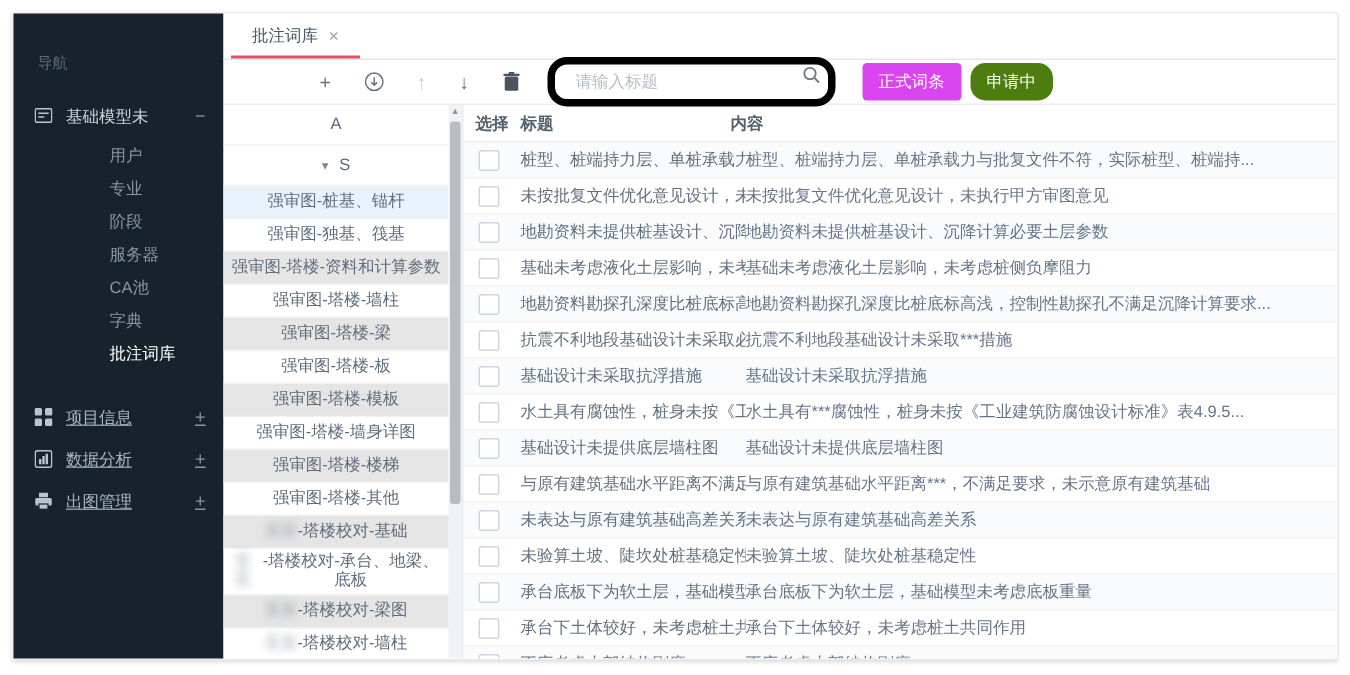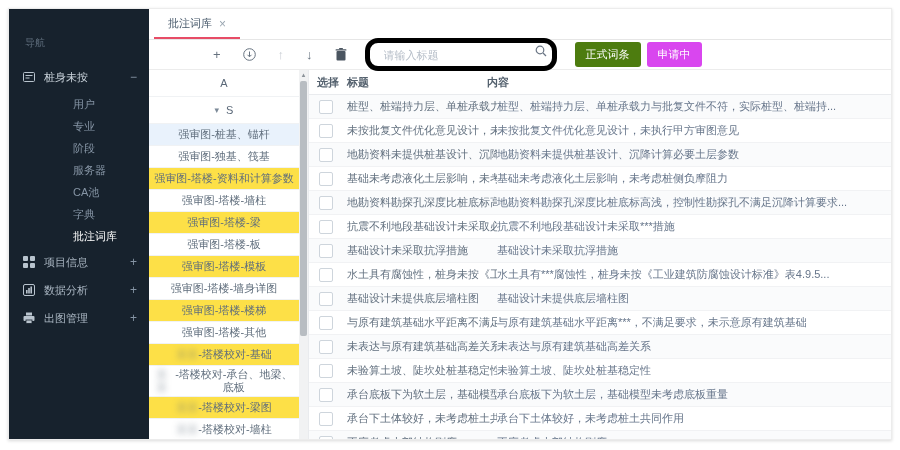--- a/index.html
+++ b/index.html
@@ -14,21 +14,21 @@
   .nav-input{display:block;margin:27px 12px 4px 14px;width:104px;background:transparent;border:none;
              outline:none;color:#8695a5;font-size:10px;font-family:inherit;}
   .nav-input::placeholder{color:#5c6b7a;}
   .side-section{display:flex;align-items:center;height:24px;margin-top:12px;padding:0 12px 0 14px;
                 color:#ccd5dd;cursor:pointer;}
   .side-section .sicon{display:inline-flex;margin-right:9px;color:#b9c4cе;color:#b9c4ce;}
   .side-section .toggle{margin-left:auto;color:#8695a5;font-size:12px;}
   .side-children{margin-top:4px;margin-left:32px;}
   .side-child{height:22px;line-height:22px;padding-left:32px;color:#8695a5;cursor:pointer;white-space:nowrap;}
   .side-child.active{color:#ffffff;}
-  .side-bottom{}
+  .side-bottom{margin-top:16px;text-decoration:underline;}
   .side-bottom .side-section{margin-top:2px;height:26px;color:#aab6c2;}
 
   
   .content{flex:1;display:flex;flex-direction:column;min-width:0;background:#fff;}
   .tabbar{height:30px;min-height:30px;border-bottom:1px solid #e6e6e6;display:flex;align-items:flex-end;}
   .tab{display:inline-flex;align-items:center;gap:7px;height:29px;margin-left:5px;padding:0 14px;
        font-size:11px;color:#46586a;border-bottom:2px solid #e74c66;box-sizing:border-box;cursor:pointer;}
   .tab-close{color:#9aa6b1;font-size:12px;cursor:pointer;}
 
   .toolbar{height:29px;min-height:29px;display:flex;align-items:center;border-bottom:1px solid #ececec;}
@@ -37,34 +37,34 @@
   .tbtn.first{margin-left:64px;}
   .tbtn.disabled{color:#c7ccd2;}
   .tbtn svg{display:block;}
   .searchbox{position:relative;margin-left:18px;}
   .searchbox input{width:138px;height:23px;border:5px solid #000000;border-radius:13px;
                    padding:0 30px 0 14px;font-size:11px;color:#5f6d7c;outline:none;font-family:inherit;}
   .searchbox input::placeholder{color:#b6bec8;}
   .searchbox .mag{position:absolute;right:10px;top:5px;color:#6b7685;}
   .btn{height:25px;border:none;border-radius:3px;color:#fff;font-size:11px;padding:0 11px;
        margin-left:16px;cursor:pointer;font-family:inherit;}
-  .btn.primary{background:#4d7c0f;margin-left:18px;}
-  .btn.secondary{background:#d946ef;margin-left:6px;}
+  .btn.primary{background:#d946ef;margin-left:18px;}
+  .btn.secondary{background:#4d7c0f;margin-left:6px;border-radius:10px;}
 
   .main{flex:1;display:flex;min-height:0;}
 
   
   .catpanel{width:160px;min-width:160px;border-right:1px solid #e9ebee;position:relative;
             overflow:hidden;box-sizing:border-box;}
   .catlist{margin-right:9px;}
   .cat-row{min-height:22px;display:flex;align-items:center;justify-content:center;text-align:center;
            font-size:11px;line-height:13px;color:#5f6d7c;border-bottom:1px solid #f0f2f4;
            padding:2px 3px;cursor:pointer;box-sizing:border-box;}
   .cat-row.group{min-height:27px;color:#5a6878;}
-  .cat-row:nth-child(2n+5){background:#fde047;}
+  .cat-row:nth-child(2n+5){background:#e5e5e5;}
   .cat-row.selected{background:#e9f2fc;}
   .cat-row .arrow{margin-right:7px;font-size:9px;color:#7c8a98;}
   .cat-row .blur{filter:blur(3px);opacity:.55;}
   .cat-scrollbar{position:absolute;top:0;right:0;bottom:0;width:9px;background:#f1f2f3;}
   .sb-arrow{height:10px;font-size:7px;color:#8b9299;text-align:center;line-height:10px;}
   .sb-thumb{position:absolute;top:11px;left:1px;width:7px;height:255px;background:#b8bdc2;border-radius:2px;}
 
   
   .tablearea{flex:1;min-width:0;font-size:11px;overflow:hidden;}
   .thead{display:grid;grid-template-columns:38px 140px 258px 1fr;height:24px;align-items:center;
@@ -88,21 +88,21 @@
     <input class="nav-input" placeholder="导航" style="">
 
     <div class="side-section">
       <span class="sicon">
         <svg width="12" height="12" viewBox="0 0 12 12">
             <rect x="0.5" y="1.5" width="11" height="9" rx="1" fill="none" stroke="currentColor"></rect>
             <line x1="2.5" y1="4.5" x2="9.5" y2="4.5" stroke="currentColor"></line>
             <line x1="2.5" y1="7" x2="6.5" y2="7" stroke="currentColor"></line>
           </svg>
       </span>
-      <span>桩身未按</span>
+      <span>基础模型未</span>
       <span class="toggle">−</span>
     </div>
 
     <div class="side-children">
 
         <div class="side-child">
           <span>用户</span>
         </div>
 
         <div class="side-child">

